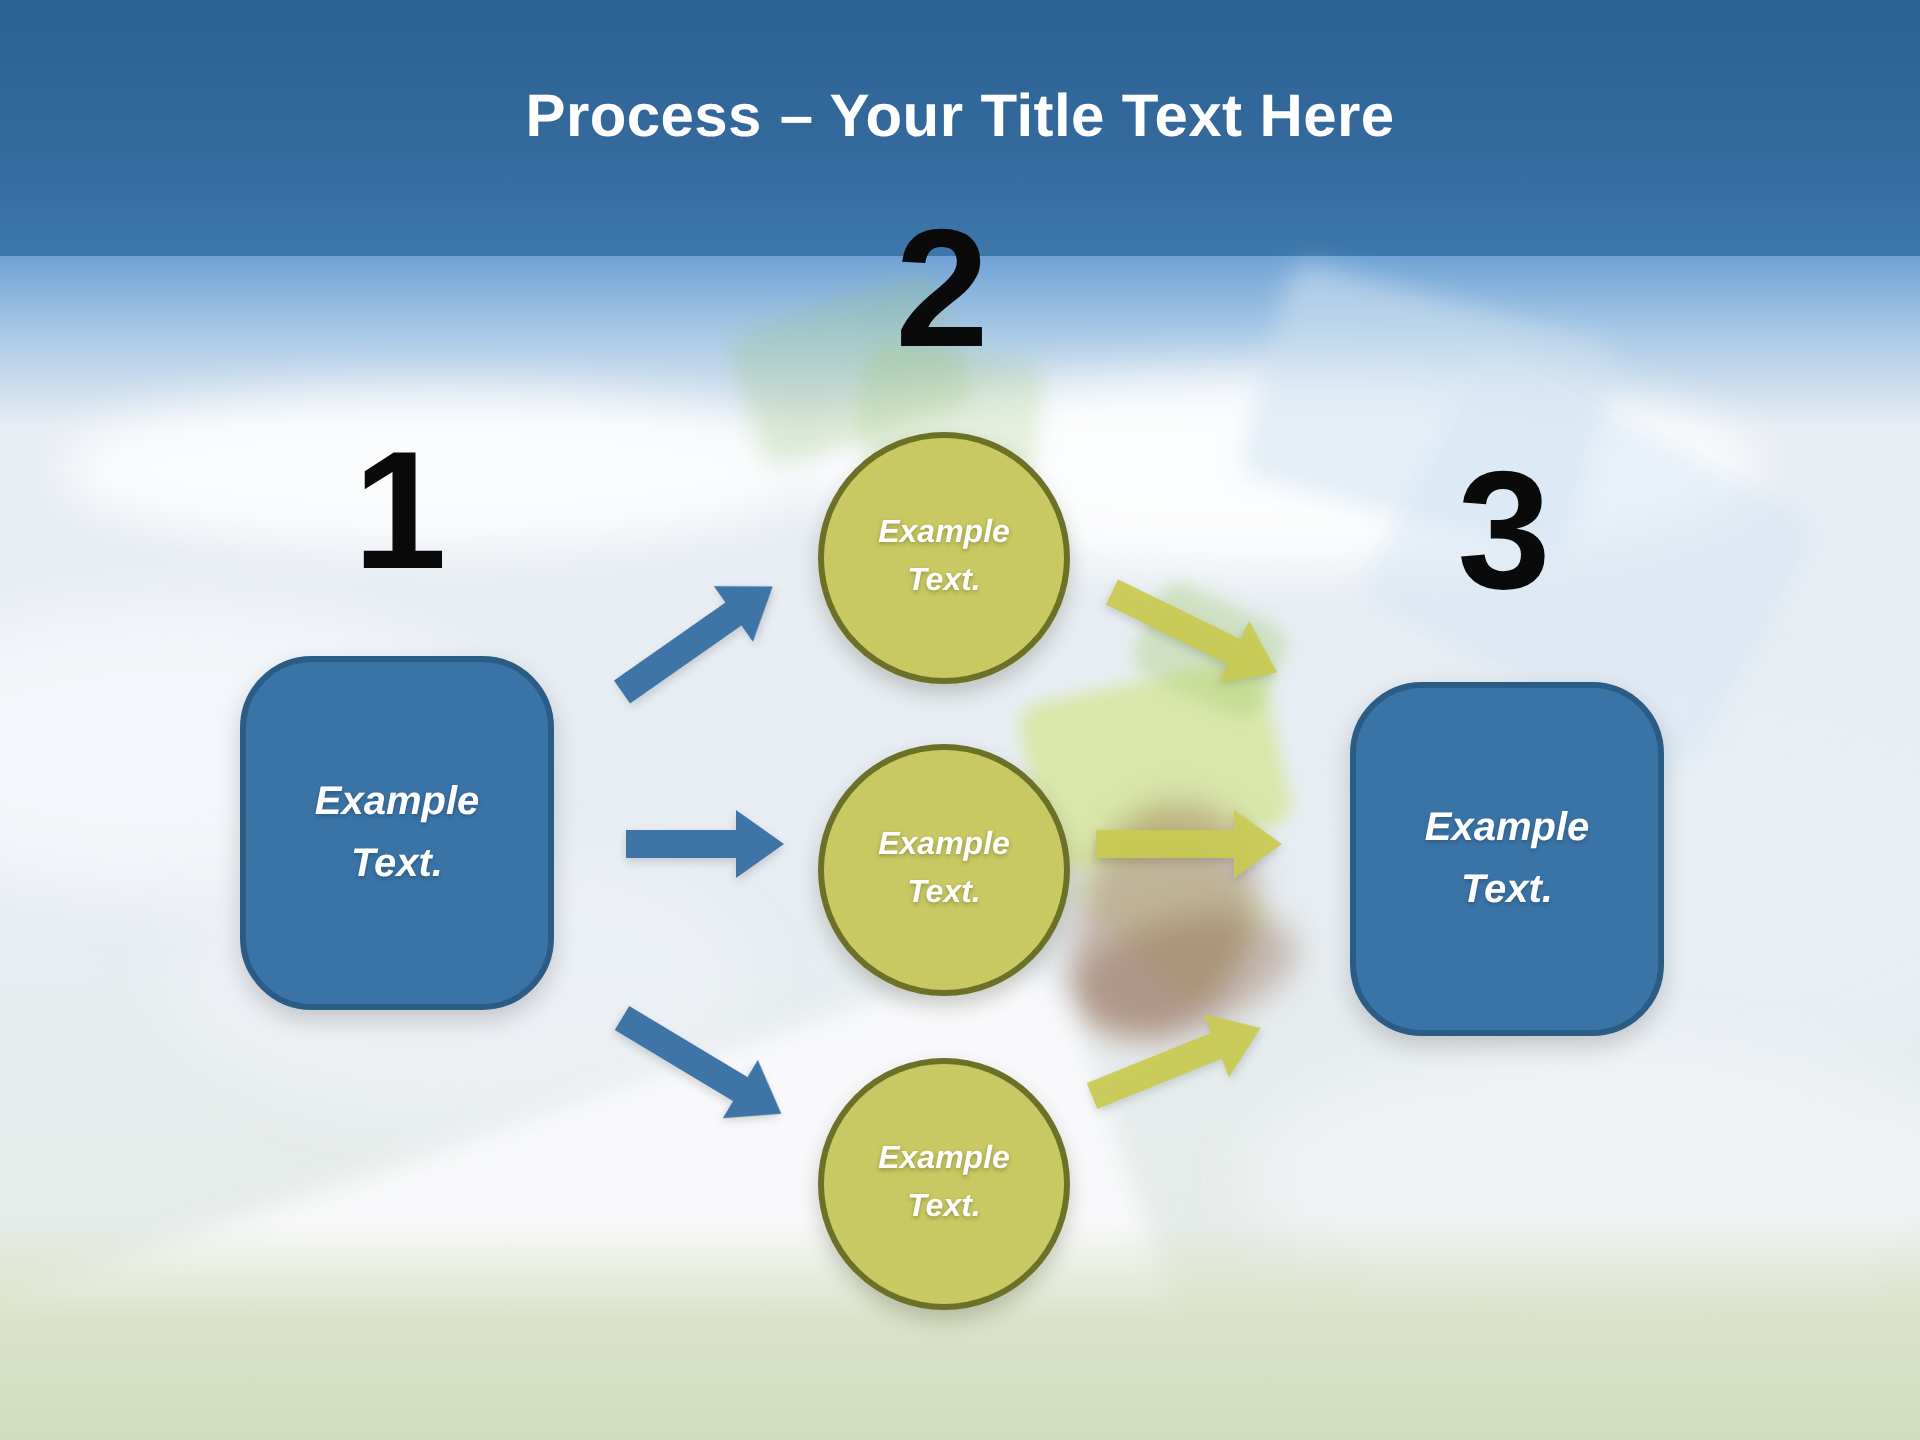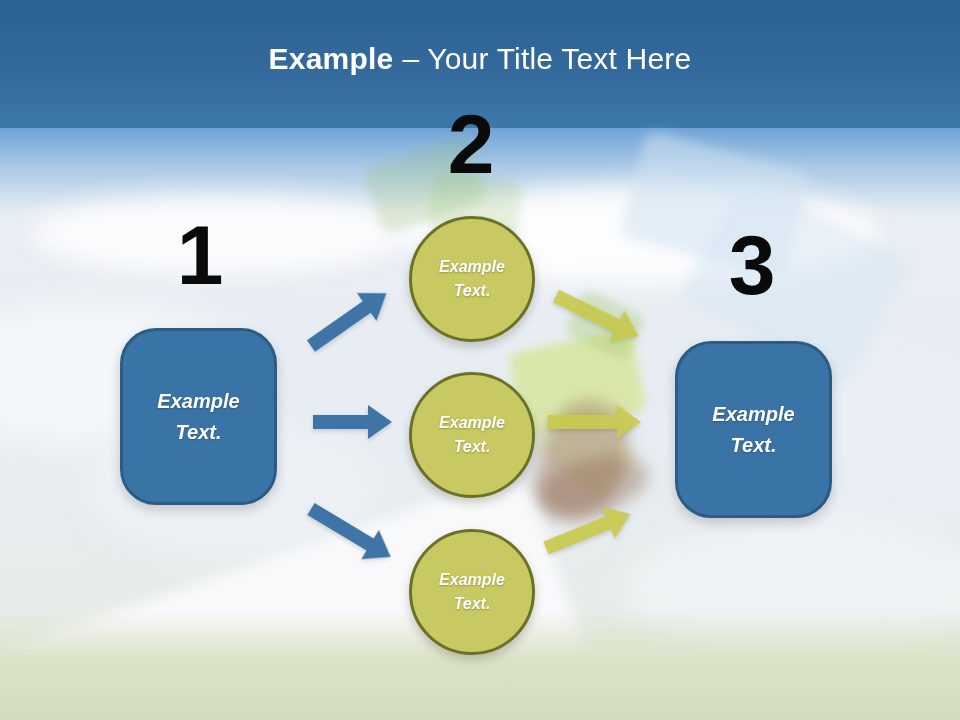--- a/index.html
+++ b/index.html
@@ -35,21 +35,21 @@
     background:rgba(150,108,82,.42);filter:blur(8px);transform:rotate(20deg);}
   .hand-fingers{position:absolute;left:530px;top:460px;width:120px;height:55px;border-radius:50%;
     background:rgba(139,98,72,.38);filter:blur(8px);transform:rotate(-15deg);}
   .sleeve{position:absolute;left:-100px;top:575px;width:680px;height:230px;border-radius:40px;
     background:rgba(251,251,253,.9);filter:blur(7px);transform:rotate(-19deg);}
   
   .title-bar{position:absolute;left:0;top:0;width:960px;height:118px;
     display:flex;align-items:center;justify-content:center;}
   .title-bar h1{margin:0;font-size:30px;color:#FFFFFF;font-weight:400;letter-spacing:.2px;}
   .t-bold{font-weight:700;}
-  .t-rest{font-weight:400;margin-left:9px;}
+  .t-rest{font-weight:700;margin-left:9px;}
   
   .num{position:absolute;transform:translateX(-50%);font-size:84px;line-height:84px;
     font-weight:700;color:#0A0A0A;}
   .num1{left:200px;top:213px;}
   .num2{left:471px;top:102px;}
   .num3{left:752px;top:223px;}
   
   .box{position:absolute;width:157px;height:177px;border-radius:36px;
     background:#3A74A6;border:3px solid #2B5C86;box-sizing:border-box;
     display:flex;align-items:center;justify-content:center;text-align:center;
@@ -99,21 +99,21 @@
     <div class="puzzle pz5"></div>
     <div class="puzzle pz6"></div>
     <div class="puzzle pz7"></div>
     <div class="hand-palm"></div>
     <div class="hand-fingers"></div>
     <div class="sleeve"></div>
     <div class="grass"></div>
   </div>
 
   <header class="title-bar">
-    <h1><span class="t-bold">Example</span><span class="t-rest">– Your Title Text Here</span></h1>
+    <h1><span class="t-bold">Process</span><span class="t-rest">– Your Title Text Here</span></h1>
   </header>
 
   <div class="num num1">1</div>
   <div class="num num2">2</div>
   <div class="num num3">3</div>
 
   <div class="box box-left">
     <span class="box-label">Example Text.</span>
   </div>
 

